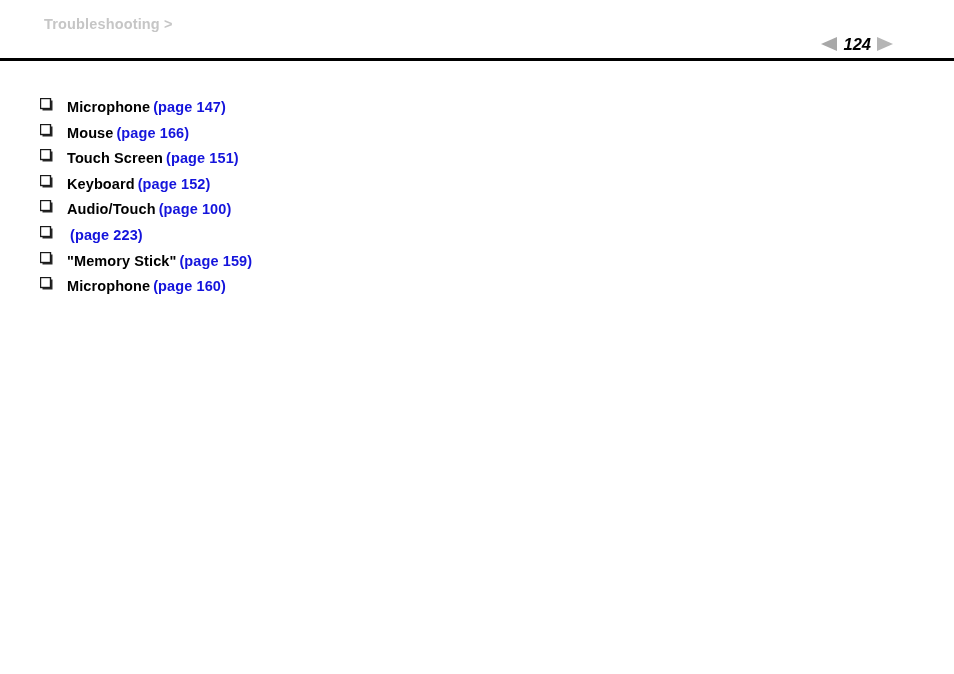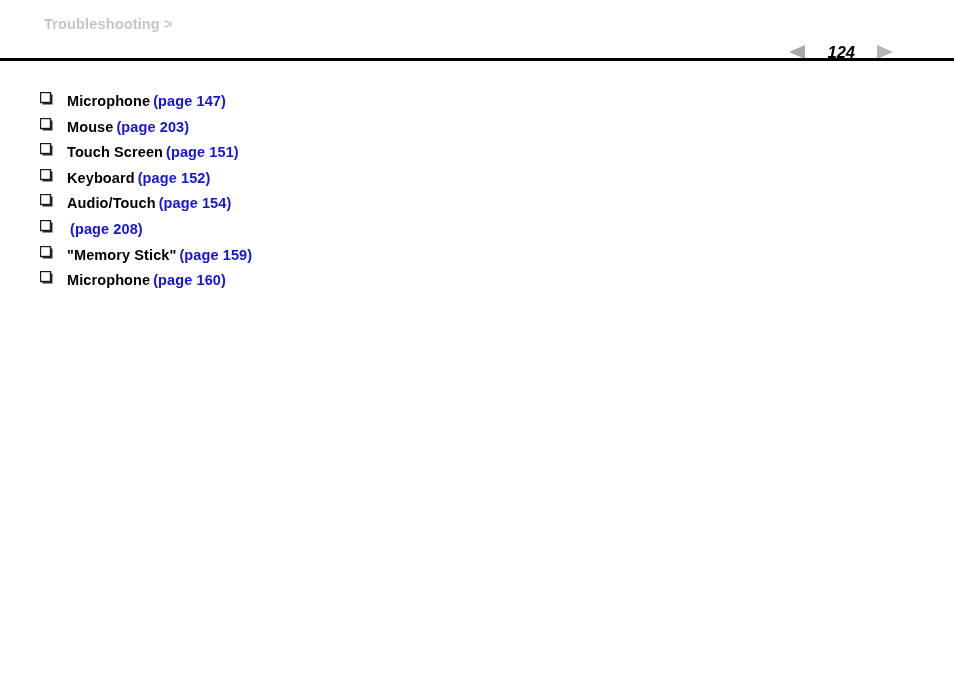--- a/index.html
+++ b/index.html
@@ -35,23 +35,22 @@
     letter-spacing: 0.15px;
     white-space: nowrap;
   }
 
   .pager {
     position: absolute;
     right: 19px;
     top: 33px;
     display: flex;
     align-items: center;
-    gap: 20px;
+    gap: 4px;
     height: 22px;
-    margin-top: 8px;
   }
 
   .tri {
     width: 0;
     height: 0;
     display: block;
   }
   .tri-left {
     border-top: 7px solid transparent;
     border-bottom: 7px solid transparent;
@@ -79,21 +78,21 @@
     top: 58px;
     width: 954px;
     height: 3px;
     background: #000000;
   }
 
   
   .link-list {
     position: absolute;
     left: 0;
-    top: 93px;
+    top: 99px;
     width: 954px;
   }
 
   .link-row {
     display: flex;
     align-items: baseline;
     height: 25.6px;
     padding-left: 40px;
     white-space: nowrap;
   }
@@ -153,21 +152,21 @@
       <span class="row-page">(page 147)</span>
     </div>
     <div class="link-row">
       <span class="bullet">
         <svg width="13" height="13" viewBox="0 0 13 13" aria-hidden="true">
           <rect x="2.5" y="2.5" width="10" height="10" fill="#2a2a2a"></rect>
           <rect x="0.5" y="0.5" width="10" height="10" fill="#ffffff" stroke="#1a1a1a" stroke-width="1.4"></rect>
         </svg>
       </span>
       <span class="row-label">Mouse</span>
-      <span class="row-page">(page 203)</span>
+      <span class="row-page">(page 166)</span>
     </div>
     <div class="link-row">
       <span class="bullet">
         <svg width="13" height="13" viewBox="0 0 13 13" aria-hidden="true">
           <rect x="2.5" y="2.5" width="10" height="10" fill="#2a2a2a"></rect>
           <rect x="0.5" y="0.5" width="10" height="10" fill="#ffffff" stroke="#1a1a1a" stroke-width="1.4"></rect>
         </svg>
       </span>
       <span class="row-label">Touch Screen</span>
       <span class="row-page">(page 151)</span>
@@ -183,30 +182,30 @@
       <span class="row-page">(page 152)</span>
     </div>
     <div class="link-row">
       <span class="bullet">
         <svg width="13" height="13" viewBox="0 0 13 13" aria-hidden="true">
           <rect x="2.5" y="2.5" width="10" height="10" fill="#2a2a2a"></rect>
           <rect x="0.5" y="0.5" width="10" height="10" fill="#ffffff" stroke="#1a1a1a" stroke-width="1.4"></rect>
         </svg>
       </span>
       <span class="row-label">Audio/Touch</span>
-      <span class="row-page">(page 154)</span>
-    </div>
-    <div class="link-row">
-      <span class="bullet">
-        <svg width="13" height="13" viewBox="0 0 13 13" aria-hidden="true">
-          <rect x="2.5" y="2.5" width="10" height="10" fill="#2a2a2a"></rect>
-          <rect x="0.5" y="0.5" width="10" height="10" fill="#ffffff" stroke="#1a1a1a" stroke-width="1.4"></rect>
-        </svg>
-      </span>
-      <span class="row-page">(page 208)</span>
+      <span class="row-page">(page 100)</span>
+    </div>
+    <div class="link-row">
+      <span class="bullet">
+        <svg width="13" height="13" viewBox="0 0 13 13" aria-hidden="true">
+          <rect x="2.5" y="2.5" width="10" height="10" fill="#2a2a2a"></rect>
+          <rect x="0.5" y="0.5" width="10" height="10" fill="#ffffff" stroke="#1a1a1a" stroke-width="1.4"></rect>
+        </svg>
+      </span>
+      <span class="row-page">(page 223)</span>
     </div>
     <div class="link-row">
       <span class="bullet">
         <svg width="13" height="13" viewBox="0 0 13 13" aria-hidden="true">
           <rect x="2.5" y="2.5" width="10" height="10" fill="#2a2a2a"></rect>
           <rect x="0.5" y="0.5" width="10" height="10" fill="#ffffff" stroke="#1a1a1a" stroke-width="1.4"></rect>
         </svg>
       </span>
       <span class="row-label">"Memory Stick"</span>
       <span class="row-page">(page 159)</span>

